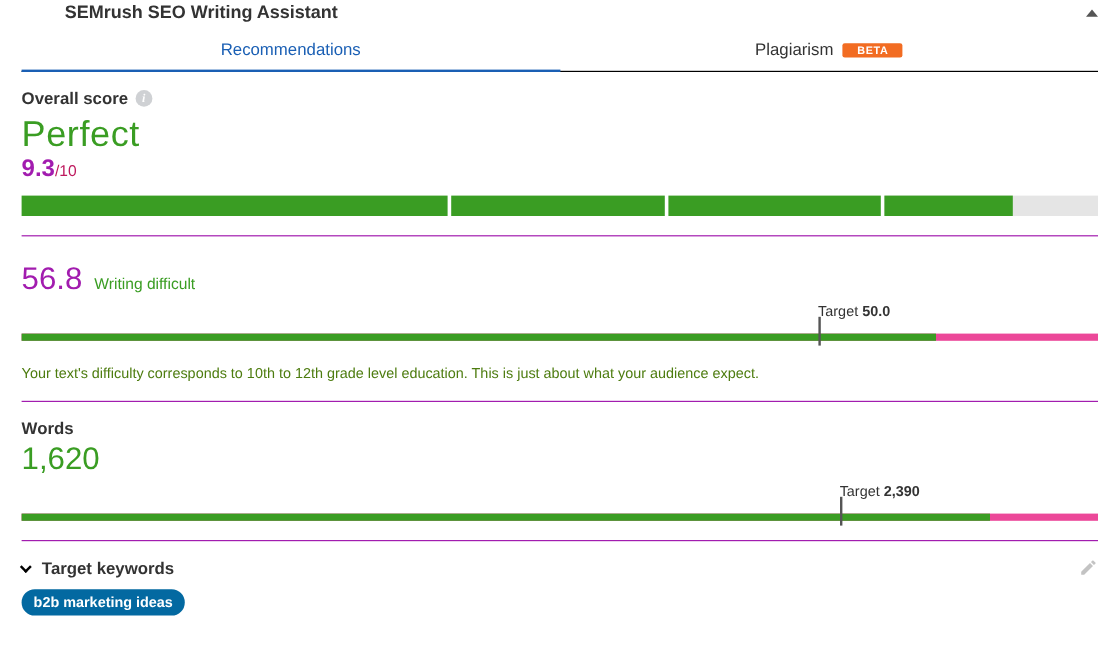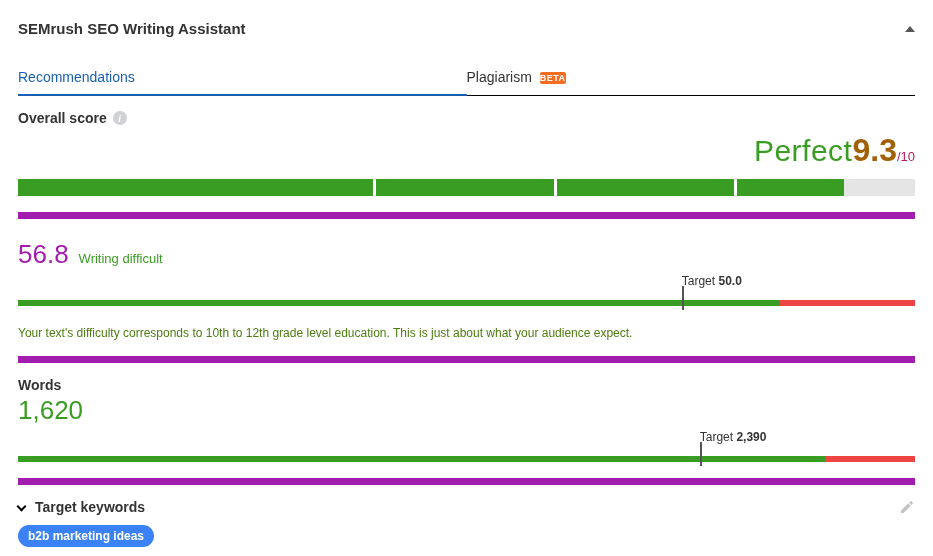--- a/index.html
+++ b/index.html
@@ -1,52 +1,52 @@
 <!DOCTYPE html>
 <html><head>
 <meta charset="utf-8">
 <style>
 * { box-sizing: border-box; margin: 0; padding: 0; }
 body { font-family: -apple-system, BlinkMacSystemFont, "Segoe UI", Helvetica, Arial, sans-serif; width: 933px; background: #fff; color: #333; font-size: 14px; }
-.header { display: flex; justify-content: space-between; align-items: center; padding: 20px 18px; }
+.header { display: flex; justify-content: space-between; align-items: center; padding: 2px 18px; margin-left: 36px; }
 .header-title { font-weight: 700; font-size: 15px; }
 .collapse-caret { width: 0; height: 0; border-left: 5px solid transparent; border-right: 5px solid transparent; border-bottom: 6px solid #555; cursor: pointer; }
 .tabs { display: flex; border-bottom: 1px solid #000; margin: 0 18px; }
-.tab { flex: 1; padding: 12px 0 10px; font-size: 14px; cursor: pointer; position: relative; }
+.tab { flex: 1; text-align: center; padding: 12px 0 10px; font-size: 14px; cursor: pointer; position: relative; }
 .tab.active { color: #1a5fb4; }
 .tab.active::after { content: ""; position: absolute; left: 0; right: 0; bottom: -1px; height: 2px; background: #1a5fb4; }
-.tab .badge { display: inline-block; font-size: 9px; font-weight: 700; color: #fff; background: #f26c22; border-radius: 2px; padding: 1px 0; margin-left: 4px; vertical-align: middle; letter-spacing: .5px; }
+.tab .badge { display: inline-block; font-size: 9px; font-weight: 700; color: #fff; background: #f26c22; border-radius: 2px; padding: 1px 12px; margin-left: 4px; vertical-align: middle; letter-spacing: .5px; }
 .content { padding: 0 18px 12px; }
-.section { border-bottom: 7px solid #a21caf; padding: 14px 0 16px; }
+.section { border-bottom: 1px solid #a21caf; padding: 14px 0 16px; }
 .sec-head { display: flex; justify-content: space-between; align-items: center; }
 .sec-title { font-weight: 700; font-size: 14px; display: flex; align-items: center; gap: 6px; }
 .info-icon { width: 14px; height: 14px; border-radius: 50%; background: #cfd1d4; color: #fff; display: inline-flex; align-items: center; justify-content: center; font-size: 10px; font-style: italic; font-family: Georgia, serif; font-weight: 700; }
-.score-row { display: flex; justify-content: flex-end; align-items: baseline; margin-top: 6px; }
+.score-row { display: flex; justify-content: space-between; align-items: baseline; margin-top: 6px; flex-direction: column; }
 .perfect { color: #3a9d23; font-size: 30px; font-weight: 400; letter-spacing: .5px; }
-.score-val { color: #a16207; font-size: 32px; font-weight: 700; }
+.score-val { color: #a21caf; font-size: 20px; font-weight: 700; }
 .score-max { color: #be185d; font-size: 13px; }
 .segbar { display: flex; gap: 3px; margin-top: 10px; }
 .seg { height: 17px; background: #e5e5e5; }
 .seg.fill { background: #3a9d23; }
 .chevron { display: inline-block; width: 7px; height: 7px; border-right: 2px solid #000; border-bottom: 2px solid #000; transform: rotate(45deg); margin-right: 6px; position: relative; top: -2px; }
 .collapsible-title { font-weight: 700; font-size: 14px; cursor: pointer; }
 .link-quiet { font-size: 13px; color: #555; border-bottom: 1px dotted #555; cursor: pointer; }
 .readability-row { display: flex; align-items: baseline; gap: 10px; margin-top: 6px; }
 .readability-num { color: #a21caf; font-size: 26px; }
 .readability-lbl { color: #3a9d23; font-size: 13px; }
-.progress { position: relative; height: 6px; background: #ef4444; margin-top: 12px; }
+.progress { position: relative; height: 6px; background: #ec4899; margin-top: 12px; }
 .progress-fill { position: absolute; left: 0; top: 0; bottom: 0; background: #3a9d23; }
 .target-line { position: absolute; content: ""; top: -14px; width: 2px; height: 24px; background: #555; }
 .target-label { position: absolute; top: -26px; font-size: 12px; white-space: nowrap; }
 .target-label b { font-weight: 700; }
 .explain { font-size: 12px; color: #4d7c0f; margin-top: 20px; }
 .words-num { color: #3a9d23; font-size: 26px; margin-top: 2px; }
 .pencil { width: 16px; height: 16px; cursor: pointer; opacity: .5; }
 .keyword-desc { font-size: 13px; color: #333; margin-top: 8px; }
-.pill { display: inline-block; background: #3b82f6; color: #fff; font-size: 12px; font-weight: 700; border-radius: 12px; padding: 4px 10px; margin-top: 10px; }
+.pill { display: inline-block; background: #0369a1; color: #fff; font-size: 12px; font-weight: 700; border-radius: 12px; padding: 4px 10px; margin-top: 10px; }
 </style>
 </head>
 <body>
 
 <div class="header">
   <div class="header-title">SEMrush SEO Writing Assistant</div>
   <div class="collapse-caret"></div>
 </div>
 
 <div class="tabs">

